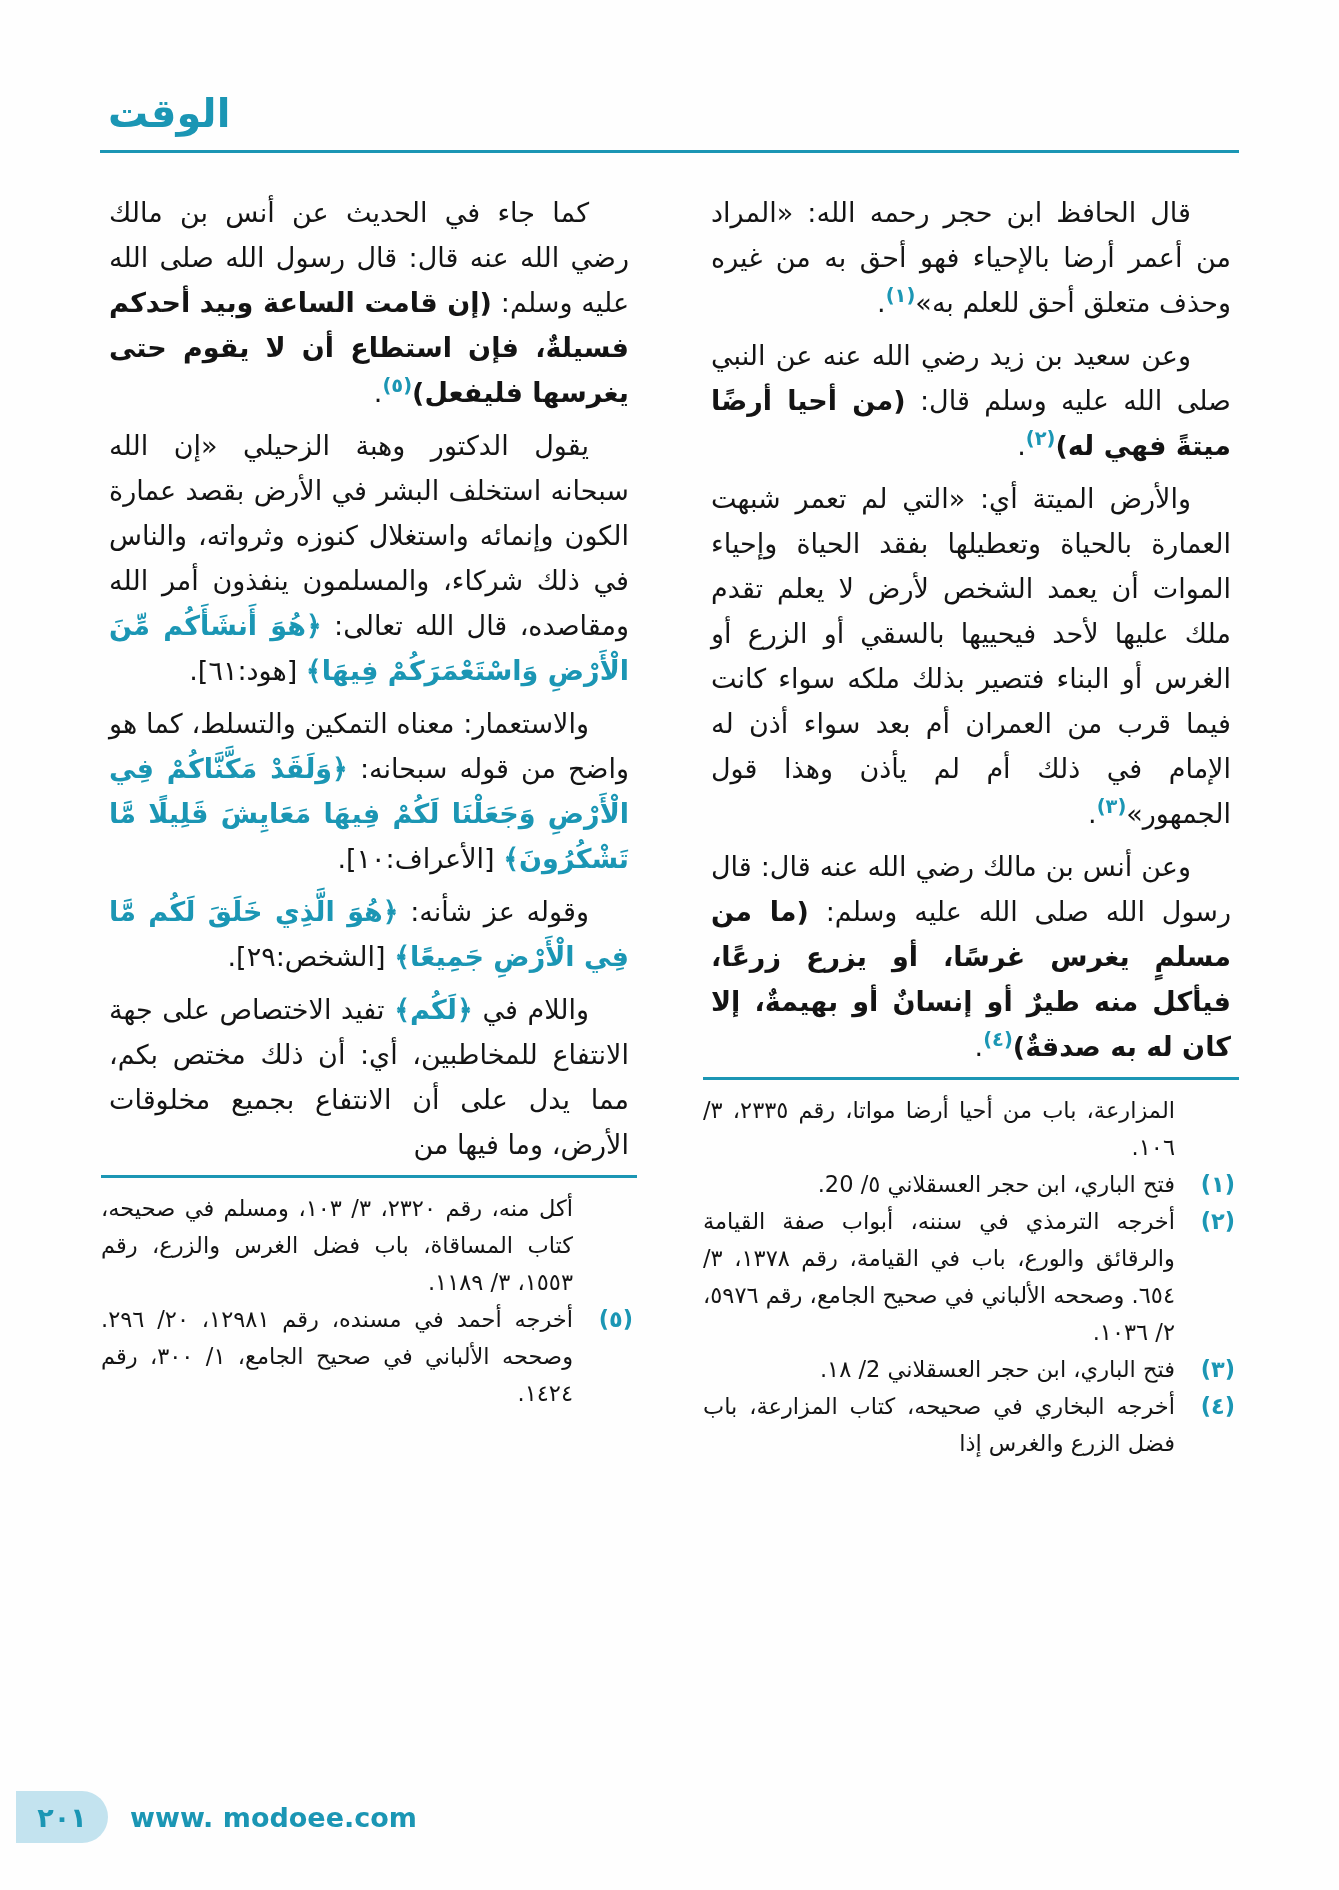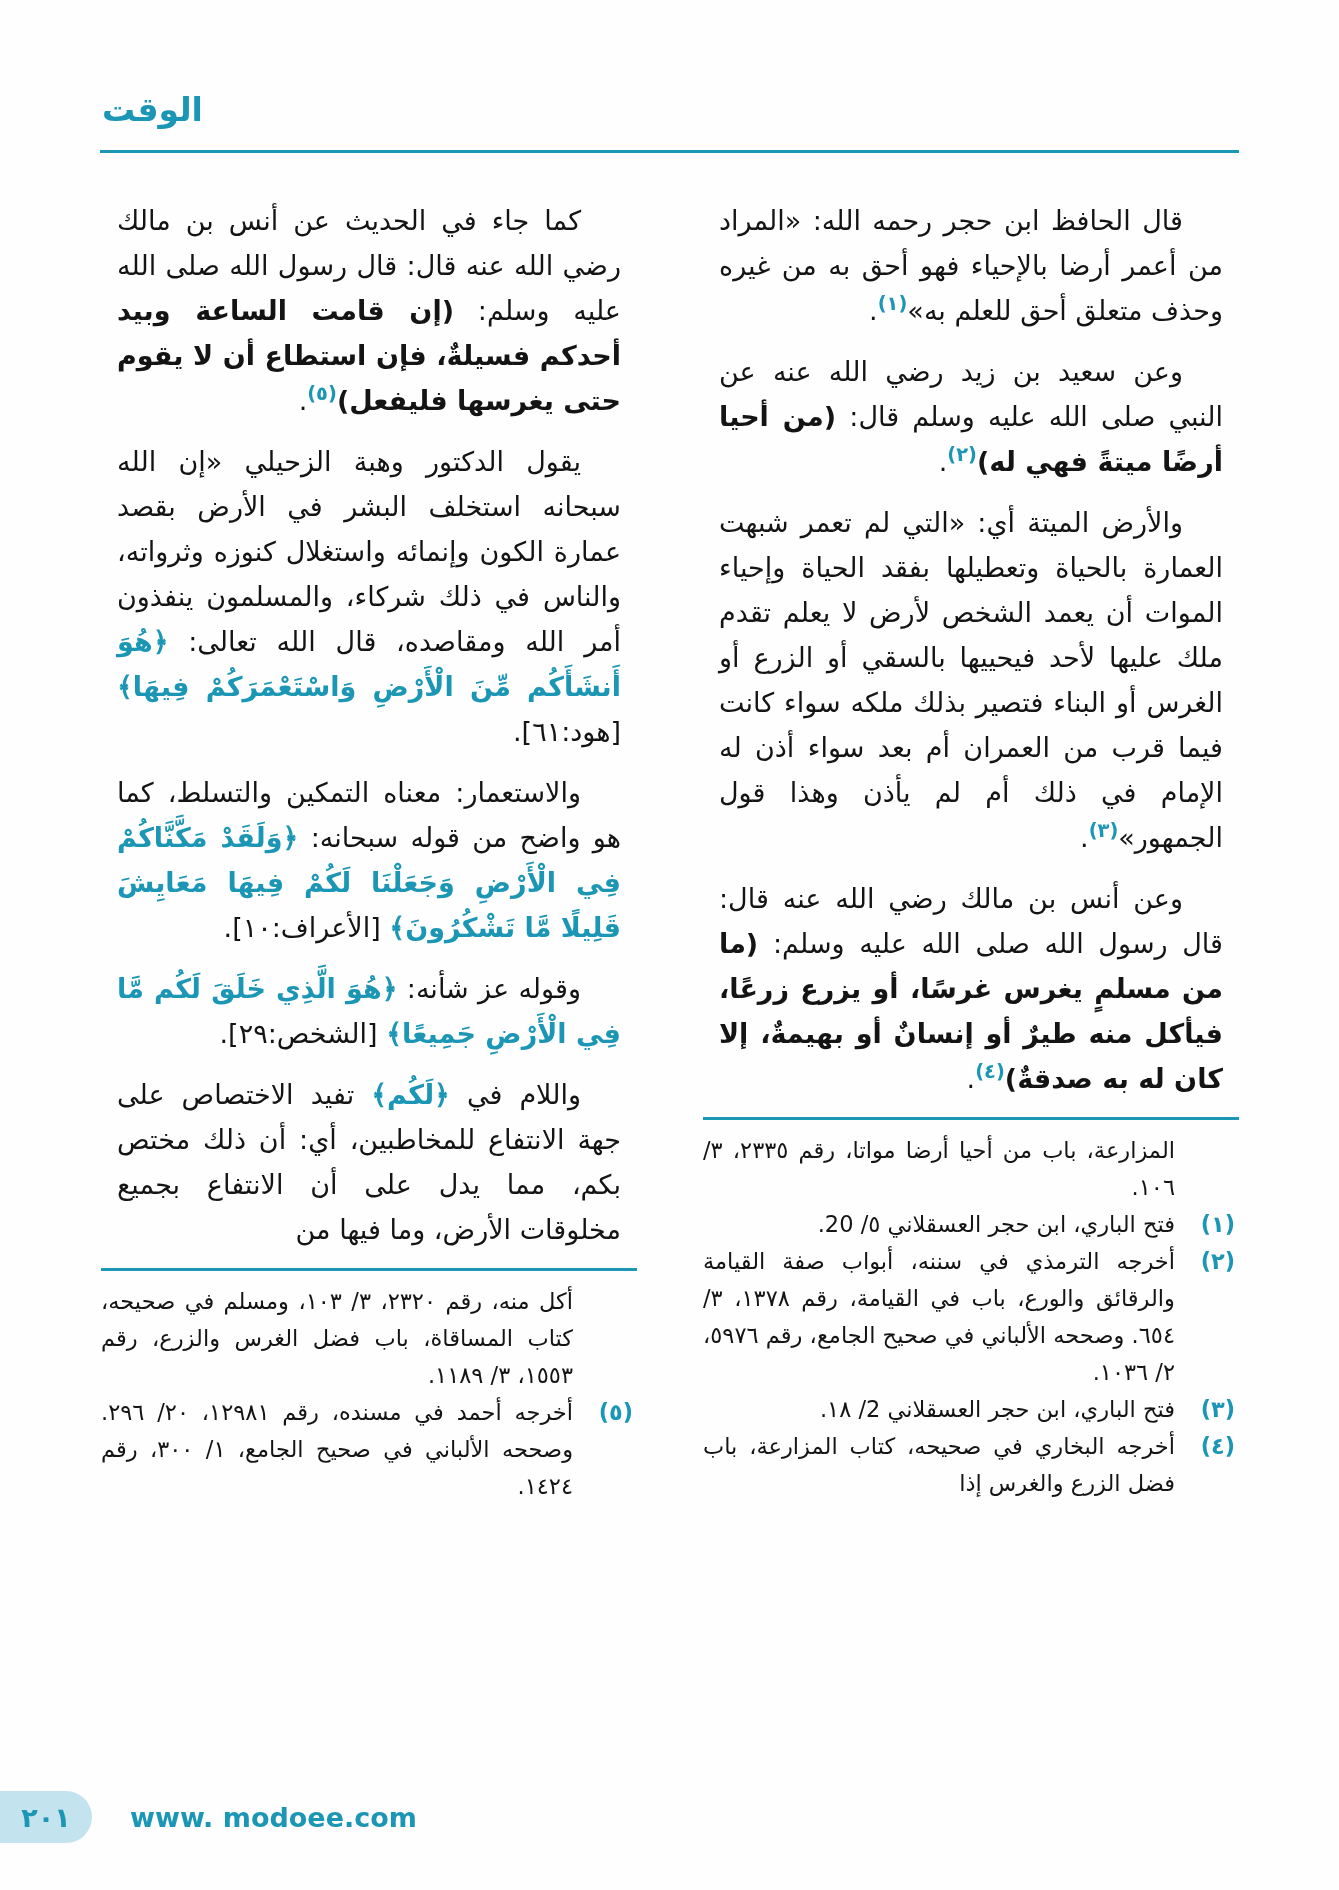--- a/index.html
+++ b/index.html
@@ -10,35 +10,35 @@
   html,body{margin:0;padding:0;background:#ffffff;}
   .page{
     position:relative;
     width:1339px;height:1890px;
     background:#fefefe;
     overflow:hidden;
     font-family:"DejaVu Sans",sans-serif;
     direction:rtl;
   }
   .header-title{
-    position:absolute;top:90px;left:102px;
-    font-size:33px;font-weight:bold;color:var(--accent);
+    position:absolute;top:90px;left:108px;
+    font-size:40px;font-weight:bold;color:var(--accent);
     direction:rtl;
   }
   .header-rule{
     position:absolute;top:150px;left:100px;width:1139px;height:3px;
     background:var(--accent);
   }
   .columns{
     position:absolute;top:182px;left:100px;width:1139px;
     display:flex;gap:66px;direction:rtl;
   }
   .col{width:536px;}
   .para{
-    margin:16px;
+    margin:8px;
     font-size:27px;line-height:45px;
     text-align:justify;
     color:var(--text);
     text-indent:40px;
   }
   .seg-normal{}
   .seg-bold{font-weight:bold;}
   .seg-quran{color:var(--accent);font-weight:bold;}
   .seg-ref{
     color:var(--accent);
@@ -56,21 +56,21 @@
     color:var(--text);
     padding-right:64px;
     margin:0;
   }
   .fn-num{
     position:absolute;right:4px;top:0;
     color:var(--accent);
     font-weight:bold;
   }
   .page-number-badge{
-    position:absolute;left:0;top:1791px;
+    position:absolute;left:16px;top:1791px;
     width:92px;height:52px;
     background:var(--badge-bg);
     border-radius:0 26px 26px 0;
     display:flex;align-items:center;justify-content:center;
     color:var(--accent);
     font-size:27px;font-weight:bold;
   }
   .website{
     position:absolute;left:130px;top:1802px;
     color:var(--accent);

